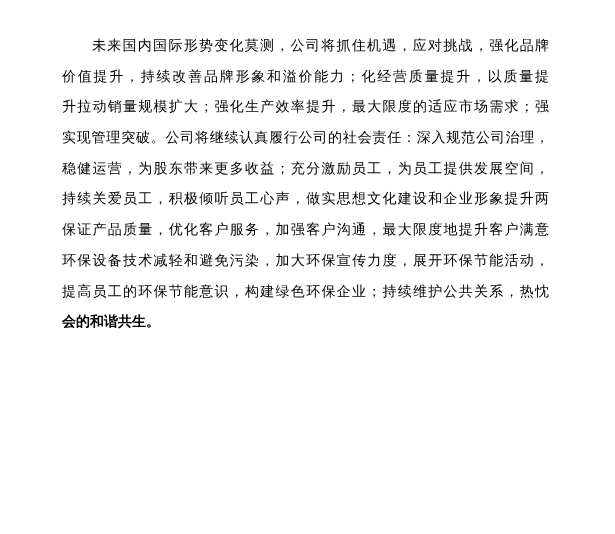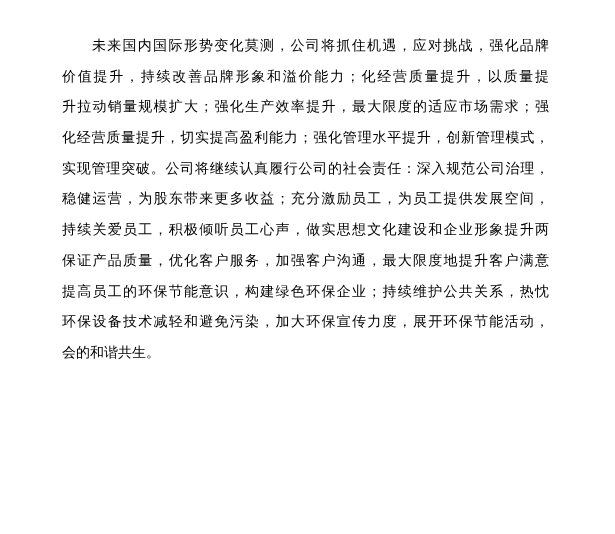--- a/index.html
+++ b/index.html
@@ -30,32 +30,32 @@
     text-align: justify;
     text-align-last: justify;
     overflow: hidden;
   }
   .line.first {
     text-indent: 30px;
   }
   .line.last {
     text-align: center;
     text-align-last: left;
+    font-weight: bold;
   }
 </style>
 </head>
 <body>
 
 <div class="page">
   <div class="text-block">
     <div class="line first">未来国内国际形势变化莫测，公司将抓住机遇，应对挑战，强化品牌</div>
     <div class="line">价值提升，持续改善品牌形象和溢价能力；化经营质量提升，以质量提</div>
     <div class="line">升拉动销量规模扩大；强化生产效率提升，最大限度的适应市场需求；强</div>
-    <div class="line">化经营质量提升，切实提高盈利能力；强化管理水平提升，创新管理模式，</div>
     <div class="line">实现管理突破。公司将继续认真履行公司的社会责任：深入规范公司治理，</div>
     <div class="line">稳健运营，为股东带来更多收益；充分激励员工，为员工提供发展空间，</div>
     <div class="line">持续关爱员工，积极倾听员工心声，做实思想文化建设和企业形象提升两</div>
     <div class="line">保证产品质量，优化客户服务，加强客户沟通，最大限度地提升客户满意</div>
+    <div class="line">环保设备技术减轻和避免污染，加大环保宣传力度，展开环保节能活动，</div>
     <div class="line">提高员工的环保节能意识，构建绿色环保企业；持续维护公共关系，热忱</div>
-    <div class="line">环保设备技术减轻和避免污染，加大环保宣传力度，展开环保节能活动，</div>
     <div class="line last">会的和谐共生。</div>
   </div>
 </div>
 
 </body></html>

